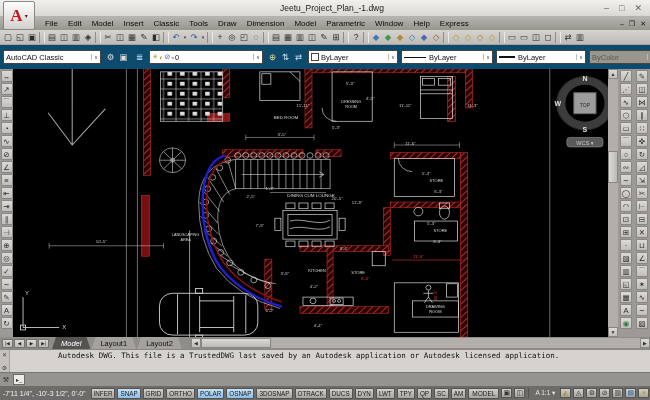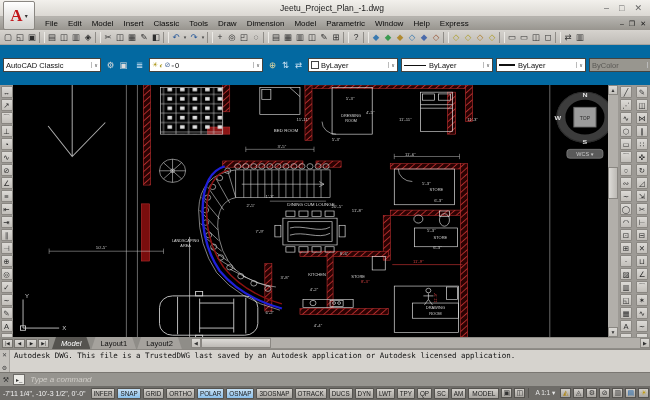--- a/index.html
+++ b/index.html
@@ -15,21 +15,21 @@
   .logo .dd{font-size:6px;color:#333;margin-left:2px;}
   
   .menubar{height:13px;background:linear-gradient(#b6b4af,#98958f);display:flex;align-items:center;padding-left:40px;flex:none;}
   .menu-item{padding:0 5px;font-size:8px;color:#0a0a0a;}
   .docbtns{margin-left:auto;padding-right:4px;display:flex;gap:5px;font-size:7px;color:#1a1a1a;}
   
   .tb1{height:14px;background:linear-gradient(#d6d3ce,#bfbcb7);display:flex;align-items:center;padding:0 2px;border-bottom:1px solid #a5a29d;flex:none;overflow:hidden;}
   .tbi{width:12px;height:12px;display:flex;align-items:center;justify-content:center;font-size:8.5px;color:#2e2e2e;flex:none;}
   .tbi.sep{width:4px;border-left:1px solid #8f8c87;border-right:1px solid #eceae6;height:11px;margin:0 1px;}
   .tbi.dd{width:6px;font-size:5px;color:#444;}
-  .tb2{height:16px;background:#0369a1;display:flex;align-items:center;gap:3px;padding:12px 3px;flex:none;overflow:hidden;}
+  .tb2{height:16px;background:#0c4a6e;display:flex;align-items:center;gap:3px;padding:4px 3px;flex:none;overflow:hidden;}
   .tb2 .tbi{color:#ddd;width:13px;}
   .combo{background:#fff;border:1px solid #45443f;height:12px;display:flex;align-items:center;font-size:7.5px;padding:0 2px;color:#111;flex:none;}
   .combo .arrow{margin-left:auto;font-size:5px;color:#444;border-left:1px solid #bbb;padding-left:2px;}
   .combo.disabled{background:#98968f;color:#5a5955;}
   .combo .chip{font-size:7px;margin-right:1px;}
   .combo .swatch{width:6px;height:6px;border:1px solid #444;background:#fff;margin-right:2px;flex:none;}
   .combo .ltline{width:22px;border-top:1px solid #111;margin-right:3px;flex:none;}
   
   .main{flex:1;display:flex;min-height:0;}
   .side-tb{width:13px;background:#9d9a95;display:flex;flex-direction:column;align-items:center;padding-top:1px;gap:1px;flex:none;overflow:hidden;}
@@ -46,21 +46,21 @@
   .tabnav span{width:11px;height:9px;background:linear-gradient(#dcdad6,#bdbab5);border:1px solid #75726d;font-size:4.5px;display:flex;align-items:center;justify-content:center;color:#222;box-sizing:border-box;}
   .tab{padding:0 9px;height:12px;display:flex;align-items:center;color:#111;clip-path:polygon(4px 0,calc(100% - 4px) 0,100% 100%,0 100%);background:#a5a29d;margin-right:1px;}
   .tab.active{background:#55534f;color:#fff;font-style:italic;}
   .hscroll{flex:1;display:flex;margin-left:8px;height:10px;background:#b2afaa;align-items:stretch;}
   .hbtn{width:10px;background:linear-gradient(#dcdad6,#c2bfba);border:1px solid #8a8782;font-size:5px;display:flex;align-items:center;justify-content:center;color:#333;box-sizing:border-box;}
   .hthumb{width:70px;background:linear-gradient(#dcdad6,#bdbab5);border:1px solid #8a8782;box-sizing:border-box;}
   .hspace{flex:1;}
   
   .cmdwin{height:22px;display:flex;background:#d6d3ce;border-top:1px solid #8a8782;flex:none;}
   .cmdgutter{width:9px;background:#c5c2bd;border-right:1px solid #a5a29d;display:flex;flex-direction:column;align-items:center;justify-content:space-between;font-size:6px;color:#444;padding:1px 0;}
-  .cmdlines{padding:1px 4px;font-family:"DejaVu Sans Mono",monospace;font-size:7.5px;color:#111;line-height:10px;white-space:nowrap;overflow:hidden;}
+  .cmdlines{padding:1px 4px;font-family:"DejaVu Sans Mono",monospace;font-size:7.5px;color:#111;line-height:10px;white-space:nowrap;overflow:hidden;margin-left:44px;}
   .cmdinputrow{height:13px;background:#96948f;display:flex;align-items:center;gap:3px;padding-left:2px;border-top:1px solid #7a7772;flex:none;}
   .cmdinputrow .tool{width:8px;font-size:7px;color:#333;text-align:center;}
   .prompt-chip{background:#ecebe7;border:1px solid #6e6c68;font-size:6px;padding:0 2px;height:9px;display:flex;align-items:center;color:#333;}
   input.cmd{flex:1;background:transparent;border:none;outline:none;font-style:italic;font-size:8px;color:#333;font-family:"Liberation Sans",sans-serif;}
   input.cmd::placeholder{color:#cfccc7;font-style:italic;}
   
   .statusbar{height:14px;background:#6e6c68;display:flex;align-items:center;gap:2px;padding:0 3px;flex:none;overflow:hidden;}
   .coords{font-size:7px;color:#f2f2f2;padding-right:3px;white-space:nowrap;}
   .toggle{font-size:6.3px;padding:1px 2px;background:linear-gradient(#d2cfca,#a8a5a0);color:#1a1a1a;border:1px solid #55534f;border-radius:1px;white-space:nowrap;}
   .toggle.on{background:linear-gradient(#c6e0f4,#8cc0ea);}
@@ -546,21 +546,20 @@
       <span>✕</span>
       <span>⚙</span>
     </div>
     <div class="cmdlines">
       <div>Autodesk DWG.  This file is a TrustedDWG last saved by an Autodesk application or Autodesk licensed application.</div>
     </div>
   </div>
   <div class="cmdinputrow">
     <span class="tool">⚒</span>
     <span class="prompt-chip">▸_</span>
-    <input class="cmd" type="text" placeholder="Type a command" style="">
   </div>
 
   <div class="statusbar">
     <span class="coords">-7'11 1/4", -10'-3 1/2",  0'-0"</span>
     <div style="display:flex;gap:2px">
 
     <span class="toggle">INFER</span>
         <span class="toggle on">SNAP</span>
         <span class="toggle">GRID</span>
         <span class="toggle">ORTHO</span>

